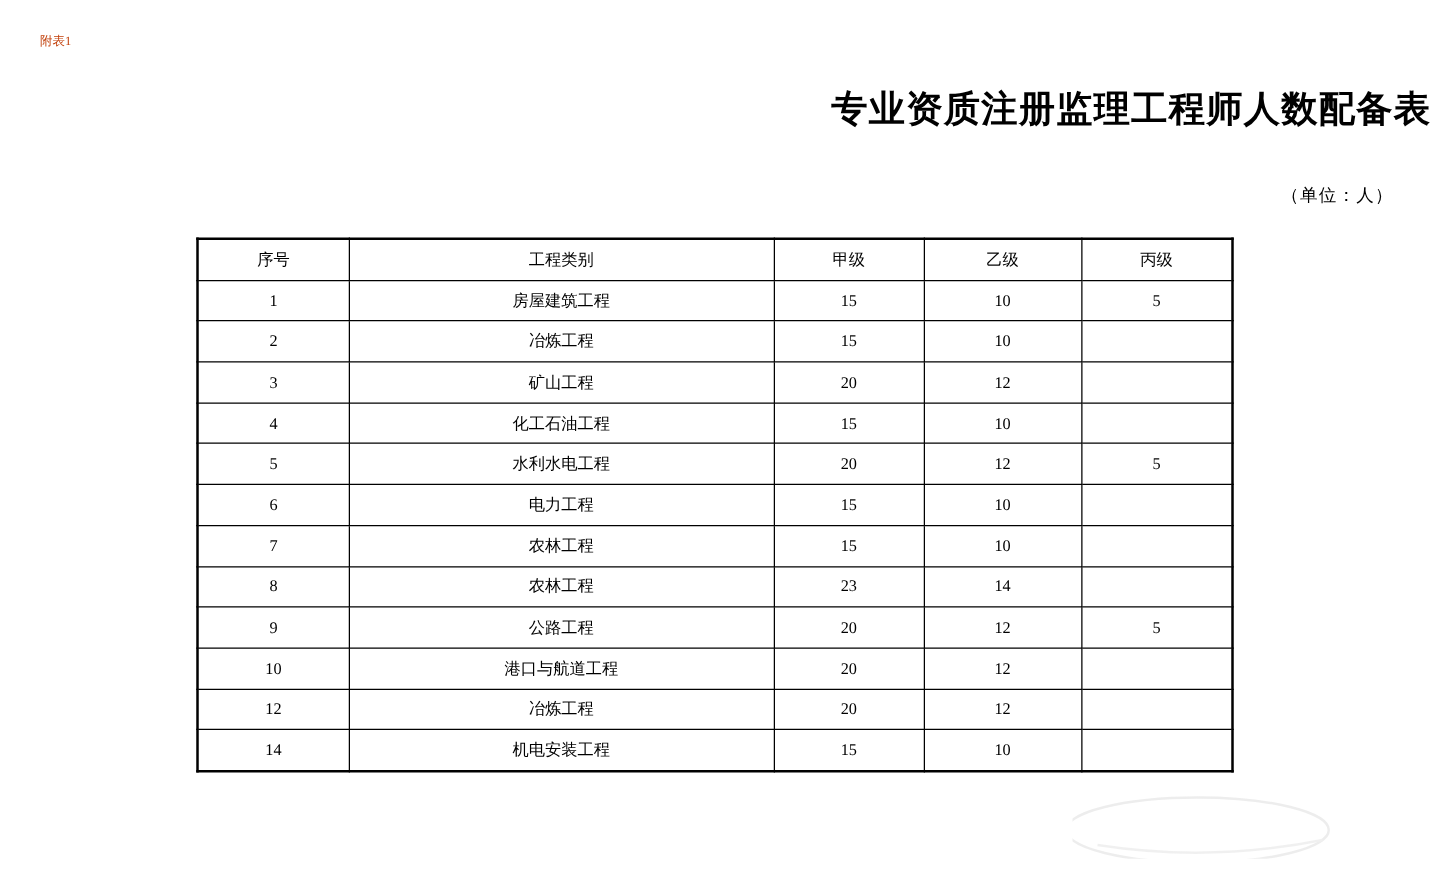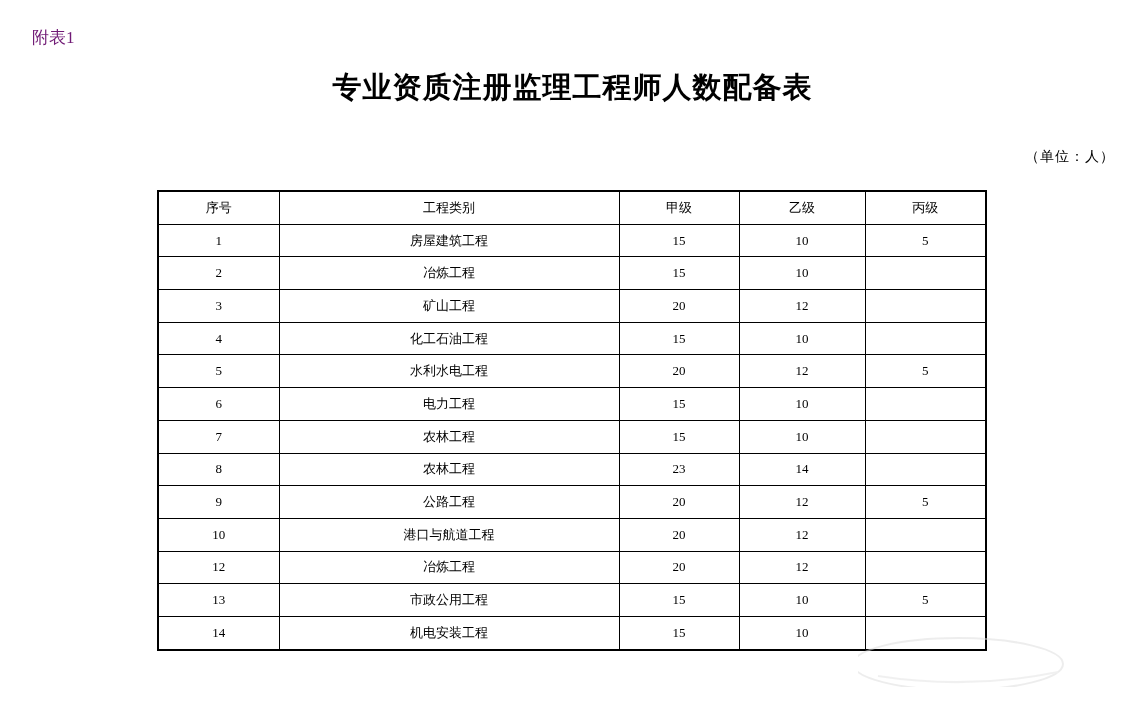--- a/index.html
+++ b/index.html
@@ -13,30 +13,30 @@
     height: 709px;
     background: #ffffff;
     overflow: hidden;
     font-family: "Liberation Serif", "DejaVu Serif", serif;
     color: #000000;
   }
   .page-label {
     position: absolute;
     left: 32px;
     top: 26px;
-    font-size: 17px;
-    color: #701a75;
+    font-size: 10px;
+    color: #c2410c;
   }
   .page-title {
     position: absolute;
     left: 0;
     right: 0;
     top: 68px;
     margin: 0;
-    text-align: center;
+    text-align: right;
     font-size: 29px;
     font-weight: bold;
     letter-spacing: 1px;
     color: #000000;
   }
   .unit-note {
     position: absolute;
     right: 30px;
     top: 148px;
     font-size: 14px;
@@ -192,27 +192,20 @@
             <td></td>
           </tr>
           <tr>
             <td>12</td>
             <td>冶炼工程</td>
             <td>20</td>
             <td>12</td>
             <td></td>
           </tr>
           <tr>
-            <td>13</td>
-            <td>市政公用工程</td>
-            <td>15</td>
-            <td>10</td>
-            <td>5</td>
-          </tr>
-          <tr>
             <td>14</td>
             <td>机电安装工程</td>
             <td>15</td>
             <td>10</td>
             <td></td>
           </tr>
         </tbody>
     </table>
   </div>
 

